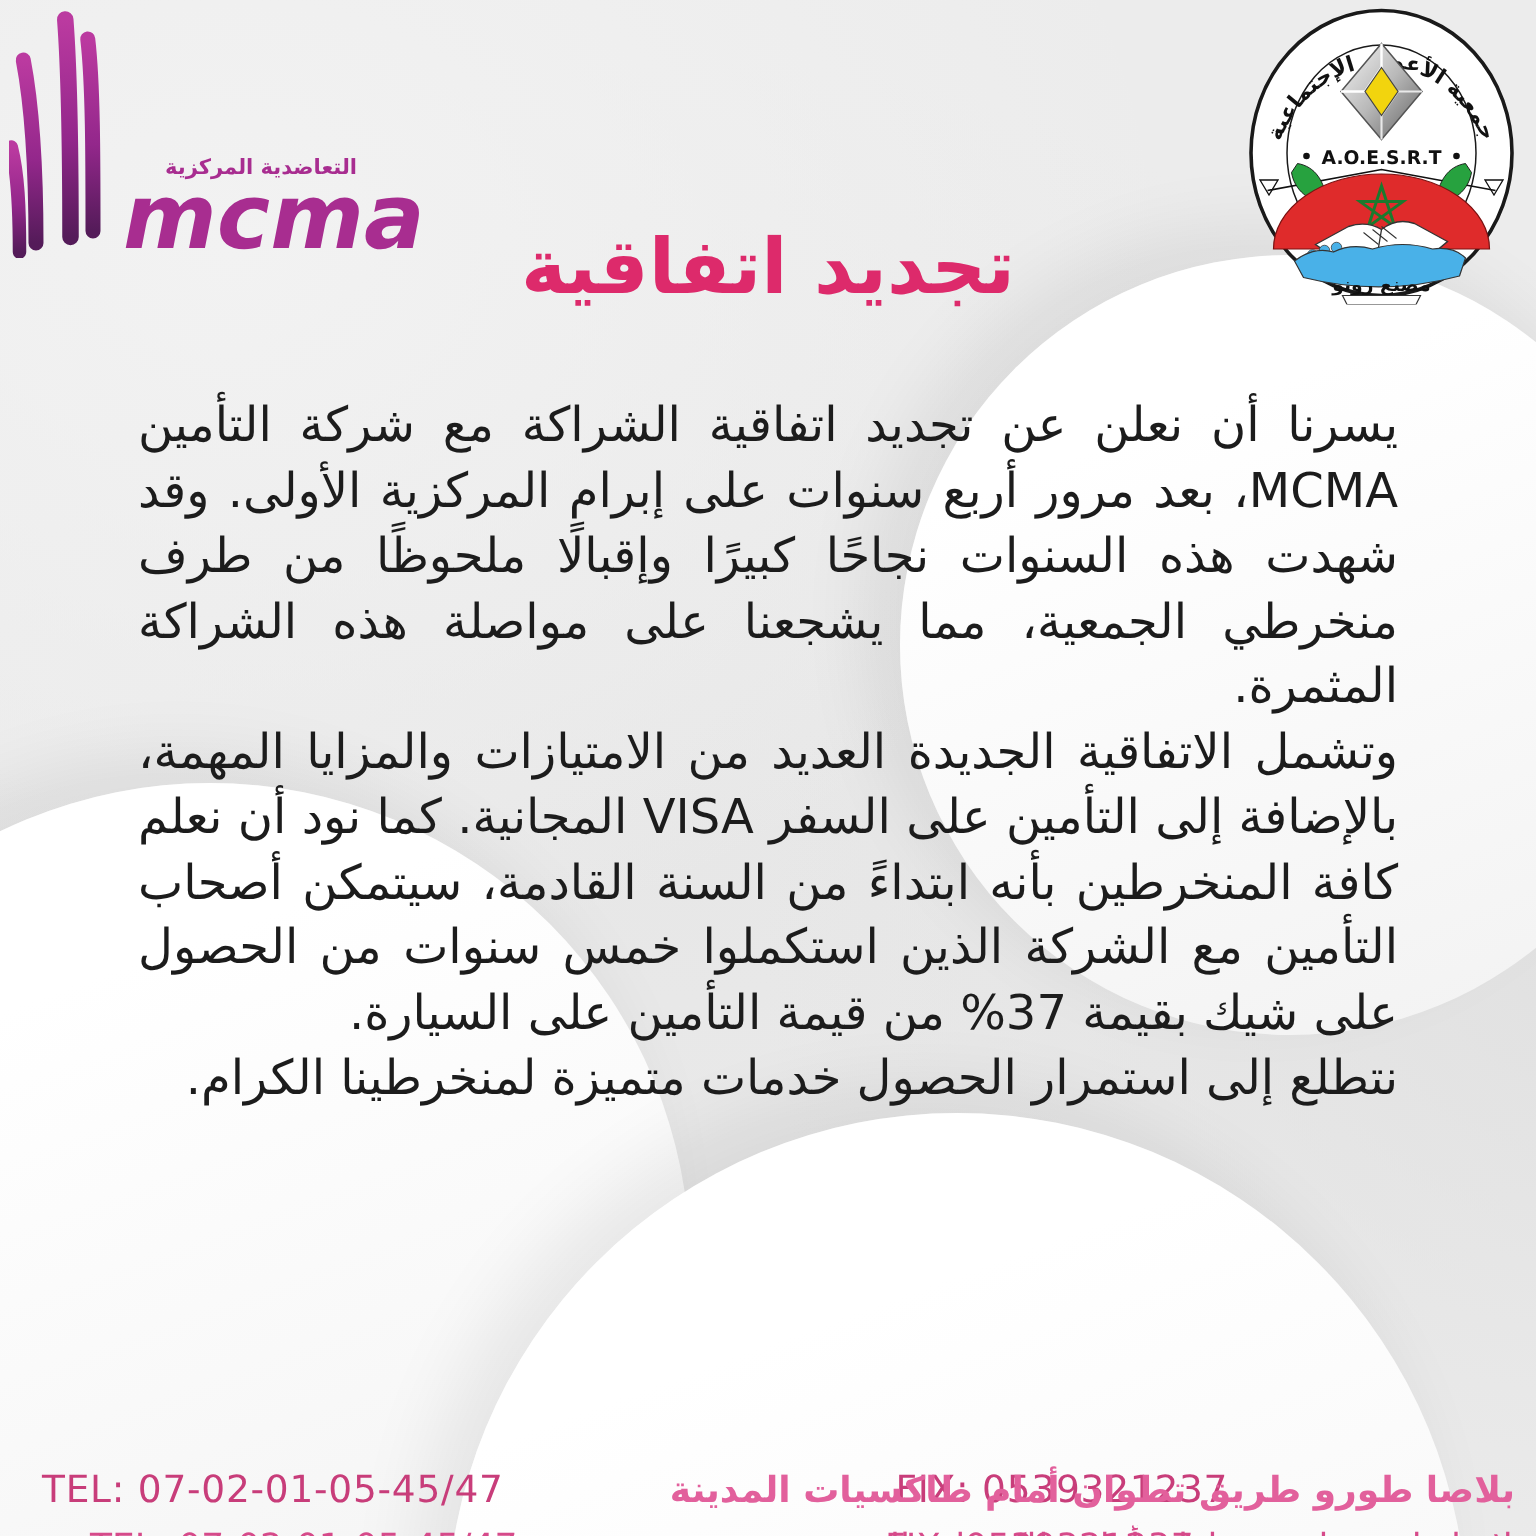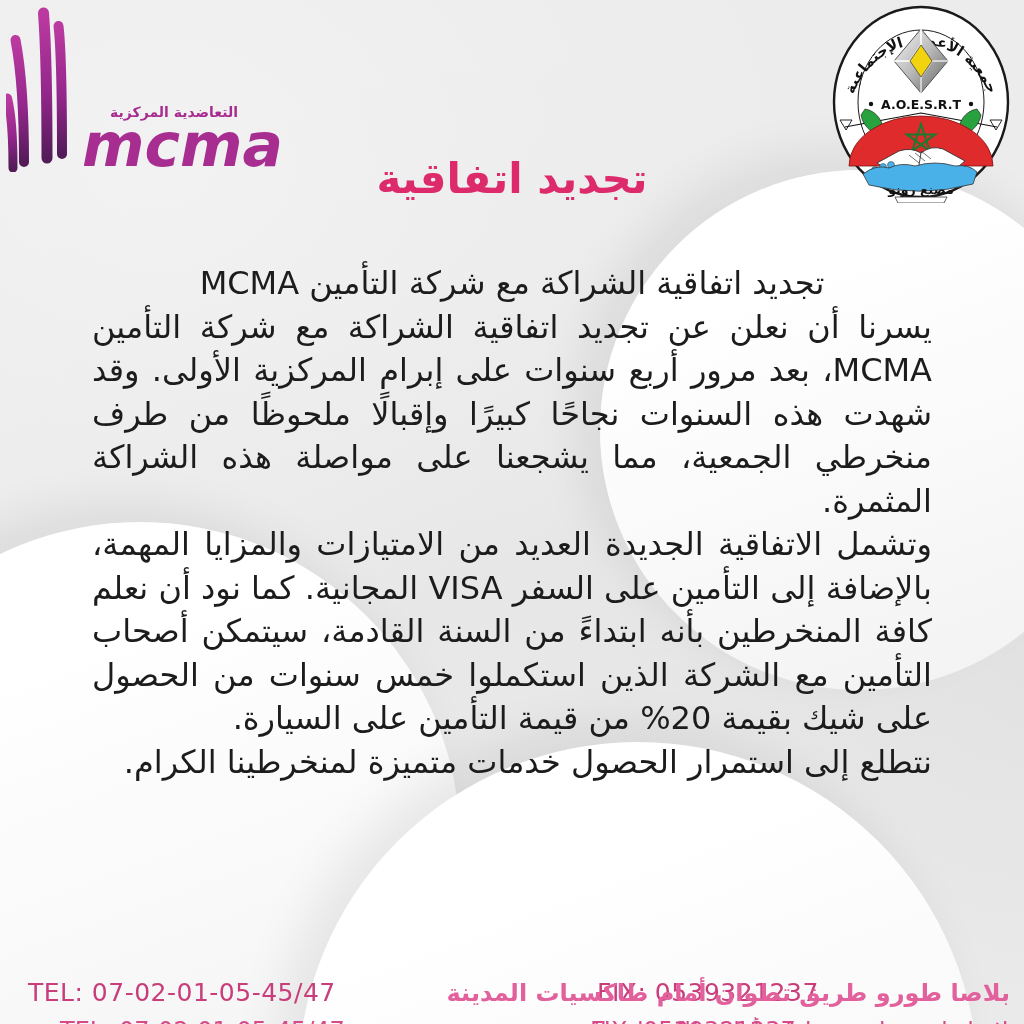--- a/index.html
+++ b/index.html
@@ -33,21 +33,21 @@
   .mcma-text { position:absolute; left:76px; top:96px; width:156px; text-align:right; color:#a82d90; }
   .mcma-arabic { font-size:14px; line-height:20px; font-weight:bold; direction:rtl; }
   .mcma-word { font-size:60px; line-height:47px; font-weight:bold; letter-spacing:0px;font-style:italic; }
 
   
   .emblem { left:831px; top:3px; width:180px; height:200px; }
 
   
   .page-title {
     left:0; right:0; top:146px; text-align:center;
-    font-size:42px; line-height:66px; color:#dd2a6b; font-weight:bold;
+    font-size:51px; line-height:66px; color:#dd2a6b; font-weight:bold;
     direction:rtl;
   }
 
   
   .body-text {
     left:92px; right:92px; top:262px;
     direction:rtl; text-align:justify;
     font-size:32px; line-height:43.5px; color:#1c1c1c;
   }
   .body-text p { margin:0; }
@@ -148,23 +148,22 @@
       <path d="M32,171 Q45,161 58,165 Q70,159 84,163 Q104,157 124,163 Q138,161 146,169 L142,181 Q90,195 38,182 Z" fill="#49b1e8" stroke="#333" stroke-width="0.8"></path>
     </g>
 
     <text x="90" y="191" text-anchor="middle" font-size="12.5" font-weight="bold" fill="#111" direction="rtl">مصنع رونو</text>
     <path d="M64,194 L116,194 L113,200 L67,200 Z" fill="#ffffff" stroke="#333" stroke-width="0.8"></path>
   </svg>
 
   <div class="layer page-title">تجديد اتفاقية</div>
 
   <div class="layer body-text">
-    <p class="body-lead">تجديد اتفاقية الشراكة مع شركة التأمين MCMA</p>
     <p>يسرنا أن نعلن عن تجديد اتفاقية الشراكة مع شركة التأمين MCMA، بعد مرور أربع سنوات على إبرام المركزية الأولى. وقد شهدت هذه السنوات نجاحًا كبيرًا وإقبالًا ملحوظًا من طرف منخرطي الجمعية، مما يشجعنا على مواصلة هذه الشراكة المثمرة.</p>
-    <p>وتشمل الاتفاقية الجديدة العديد من الامتيازات والمزايا المهمة، بالإضافة إلى التأمين على السفر VISA المجانية. كما نود أن نعلم كافة المنخرطين بأنه ابتداءً من السنة القادمة، سيتمكن أصحاب التأمين مع الشركة الذين استكملوا خمس سنوات من الحصول على شيك بقيمة 20% من قيمة التأمين على السيارة.</p>
+    <p>وتشمل الاتفاقية الجديدة العديد من الامتيازات والمزايا المهمة، بالإضافة إلى التأمين على السفر VISA المجانية. كما نود أن نعلم كافة المنخرطين بأنه ابتداءً من السنة القادمة، سيتمكن أصحاب التأمين مع الشركة الذين استكملوا خمس سنوات من الحصول على شيك بقيمة 37% من قيمة التأمين على السيارة.</p>
     <p>نتطلع إلى استمرار الحصول خدمات متميزة لمنخرطينا الكرام.</p>
   </div>
 
   <div class="layer footer">
     <span class="footer-tel">TEL: 07-02-01-05-45/47</span>
     <span class="footer-fix">FIX: 0539321237</span>
     <span class="footer-address">بلاصا طورو طريق تطوان أمام طاكسيات المدينة</span>
   </div>
 
   <div class="layer cutoff">

